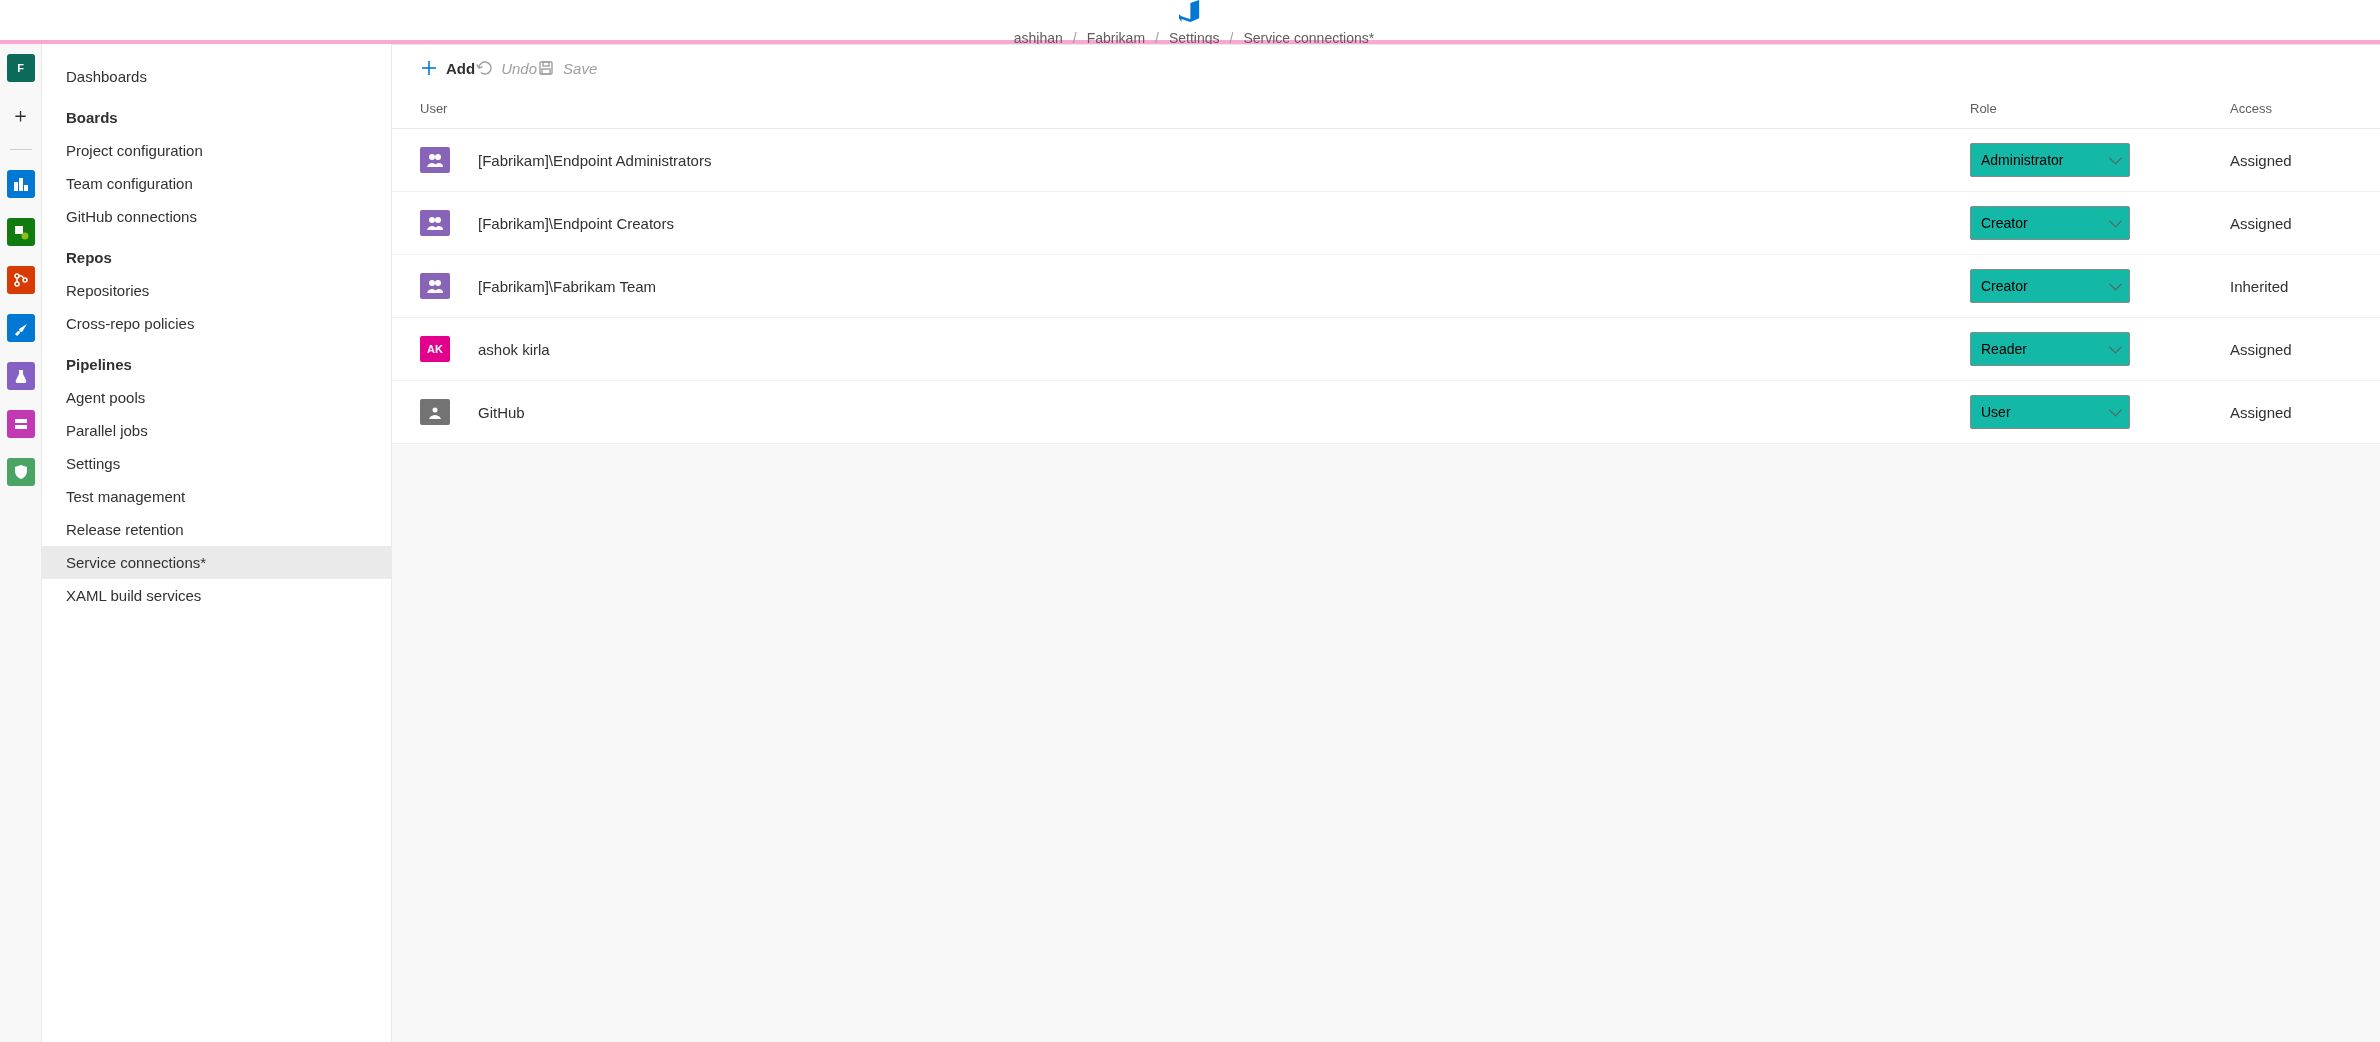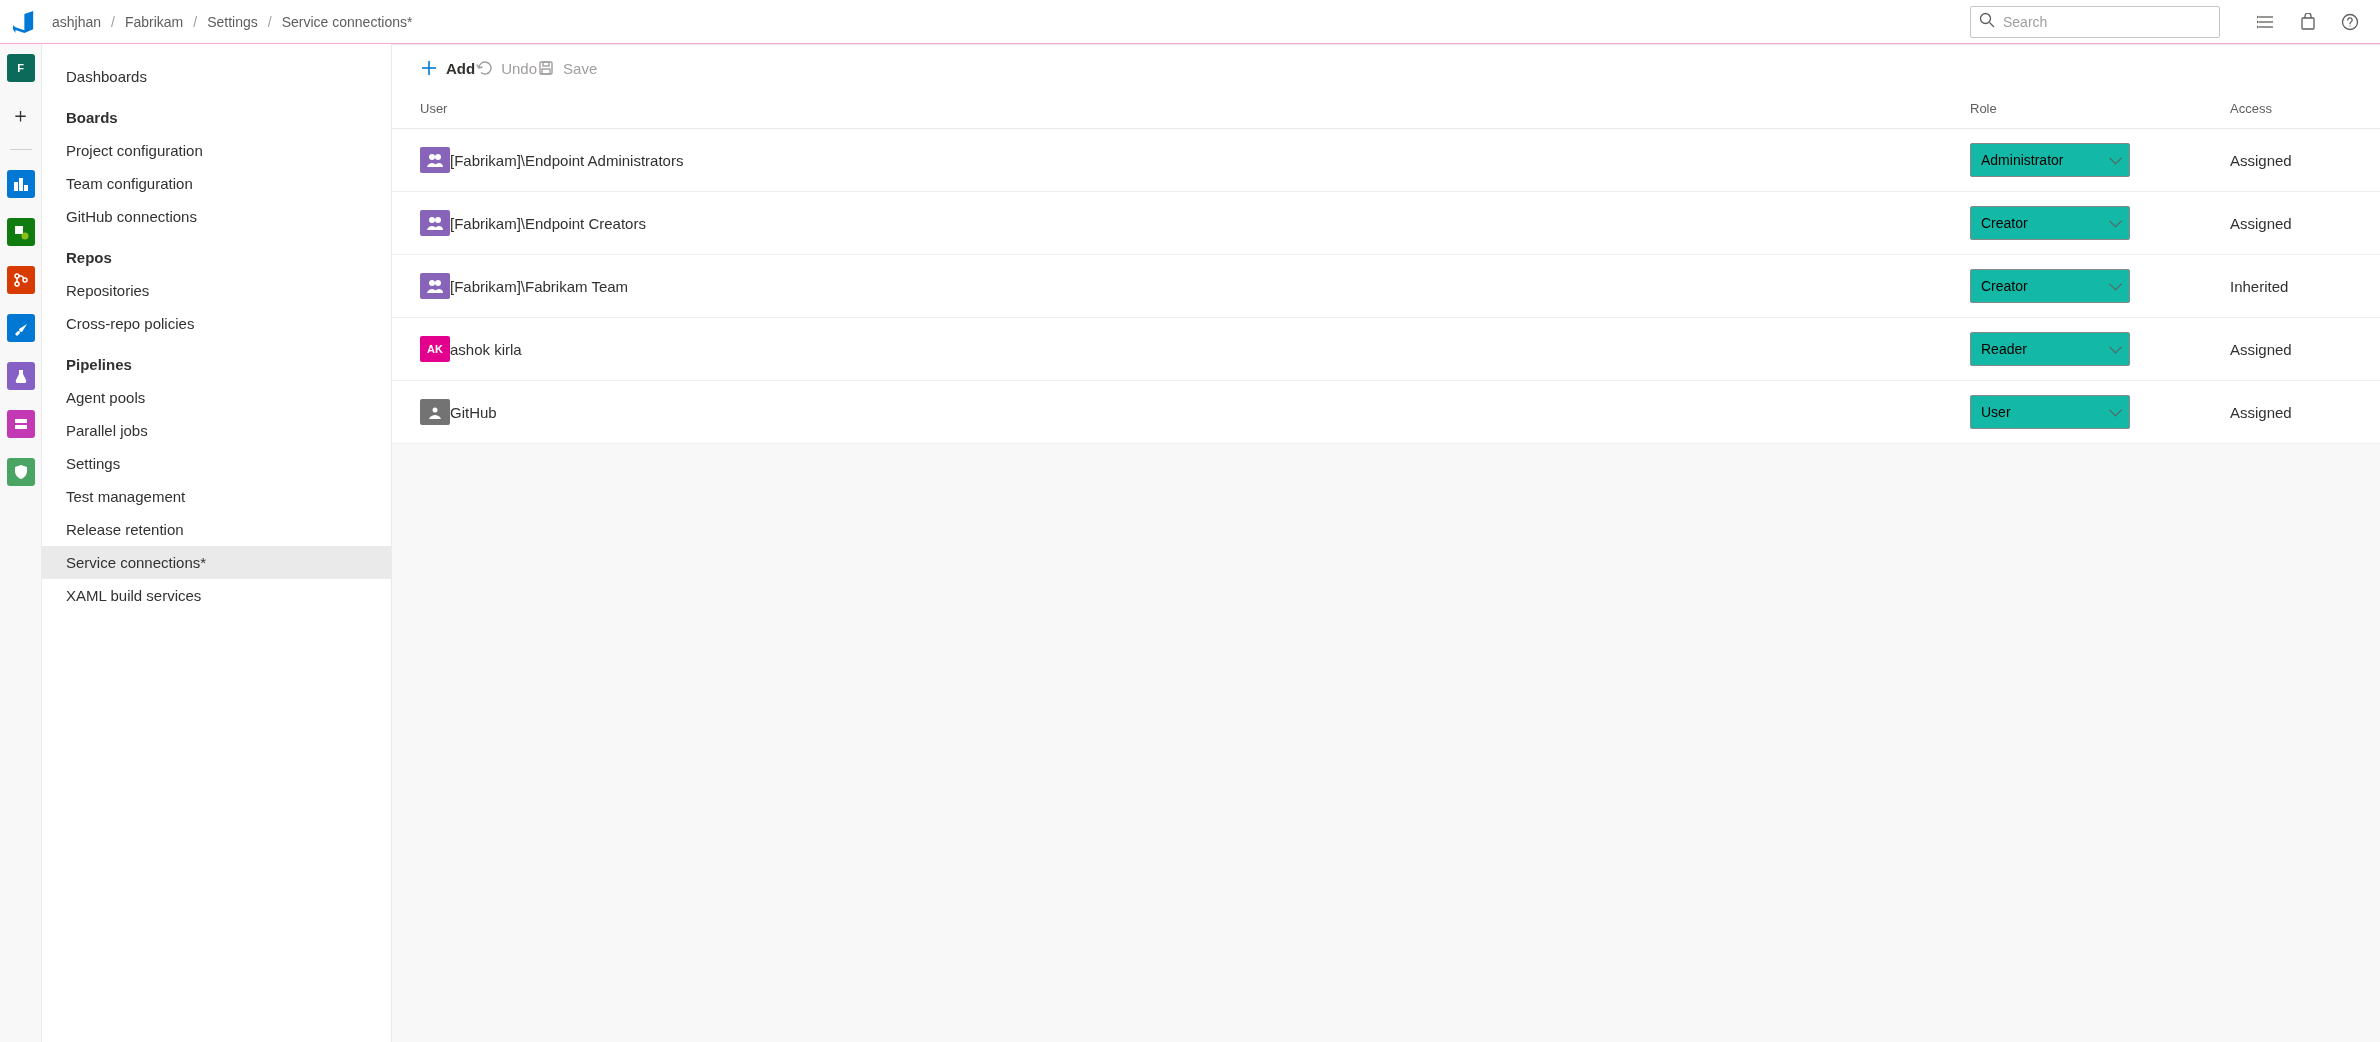--- a/index.html
+++ b/index.html
@@ -1,20 +1,20 @@
 <!DOCTYPE html>
 <html><head>
 <meta charset="utf-8">
 <style>
   * { box-sizing: border-box; margin: 0; padding: 0; }
   html, body { height: 100%; font-family: "Segoe UI", -apple-system, sans-serif; font-size: 14px; color: #323130; background: #fff; }
   body { display: flex; flex-direction: column; }
 
   
-  .topbar { height: 44px; display: flex; align-items: center; padding: 0 12px; border-bottom: 1px solid #f9a8d4; gap: 8px; }
+  .topbar { height: 44px; display: flex; align-items: center; padding: 0 12px; border-bottom: 4px solid #f9a8d4; gap: 8px; flex-direction: column; }
   .logo { width: 24px; height: 24px; display: flex; align-items: center; justify-content: center; }
   .breadcrumbs { display: flex; align-items: center; gap: 10px; color: #605e5c; font-size: 14px; margin-left: 8px; }
   .breadcrumbs .sep { color: #a19f9d; }
   .breadcrumbs .crumb { cursor: pointer; }
   .topbar-spacer { flex: 1; }
   .search { display: flex; align-items: center; border: 1px solid #c8c6c4; border-radius: 2px; width: 250px; height: 32px; padding: 0 8px; gap: 8px; color: #605e5c; }
   .search input { border: none; outline: none; flex: 1; font-size: 14px; color: #4d7c0f; background: transparent; }
   .search input::placeholder { color: #a19f9d; }
   .top-icons { display: flex; align-items: center; gap: 22px; margin-left: 28px; margin-right: 8px; color: #605e5c; }
   .top-icon { width: 20px; height: 20px; display: flex; align-items: center; justify-content: center; cursor: pointer; }
@@ -35,30 +35,30 @@
 
   .main { flex: 1; background: #f8f8f8; overflow-y: auto; display: flex; flex-direction: column; }
   .main-header { display: flex; align-items: center; gap: 18px; padding: 24px 28px 20px 28px; }
   .back-btn { cursor: pointer; color: #323130; }
   .page-title { font-size: 22px; font-weight: 600; }
 
   .card { background: #fff; margin: 0; border-top: 1px solid #eaeaea; }
   .toolbar { display: flex; align-items: center; padding: 14px 28px; }
   .tbtn { display: flex; align-items: center; gap: 8px; cursor: pointer; font-size: 15px; }
   .tbtn.primary { color: #323130; font-weight: 600; }
-  .tbtn.disabled { color: #a19f9d; cursor: default; }
+  .tbtn.disabled { color: #a19f9d; cursor: default; font-style: italic; }
   .tbtn .ticon { width: 18px; height: 18px; display: flex; align-items: center; justify-content: center; }
 
   .grid { display: grid; grid-template-columns: 1fr 260px 150px; }
   .ghead { padding: 10px 28px 12px 28px; color: #605e5c; font-size: 13px; border-bottom: 1px solid #eaeaea; }
   .ghead.role { padding-left: 0; }
   .ghead.access { padding-left: 0; text-align: left; }
   .grow { display: contents; }
   .gcell { display: flex; align-items: center; padding: 14px 28px; border-bottom: 1px solid #f0efee; font-size: 15px; }
-  .gcell.user { gap: 0; }
+  .gcell.user { gap: 28px; }
   .avatar { width: 30px; height: 26px; border-radius: 2px; display: flex; align-items: center; justify-content: center; color: #fff; font-size: 11px; font-weight: 600; flex-shrink: 0; }
   .avatar.group { background: #8764b8; }
   .avatar.ak { background: #e3008c; }
   .avatar.svc { background: #737373; }
   .role-select { width: 160px; height: 34px; border: 1px solid #8a8886; border-radius: 2px; padding: 0 28px 0 10px; font-size: 14px; background: #14b8a6; appearance: none; cursor: pointer; position: relative; }
   .select-wrap { position: relative; display: inline-block; }
   .select-wrap::after { content: ""; position: absolute; right: 10px; top: 50%; width: 8px; height: 8px; border-right: 1.5px solid #605e5c; border-bottom: 1.5px solid #605e5c; transform: translateY(-70%) rotate(45deg); pointer-events: none; }
   .gcell.role { padding-left: 0; }
   .gcell.access { padding-left: 0; color: #323130; }
 

